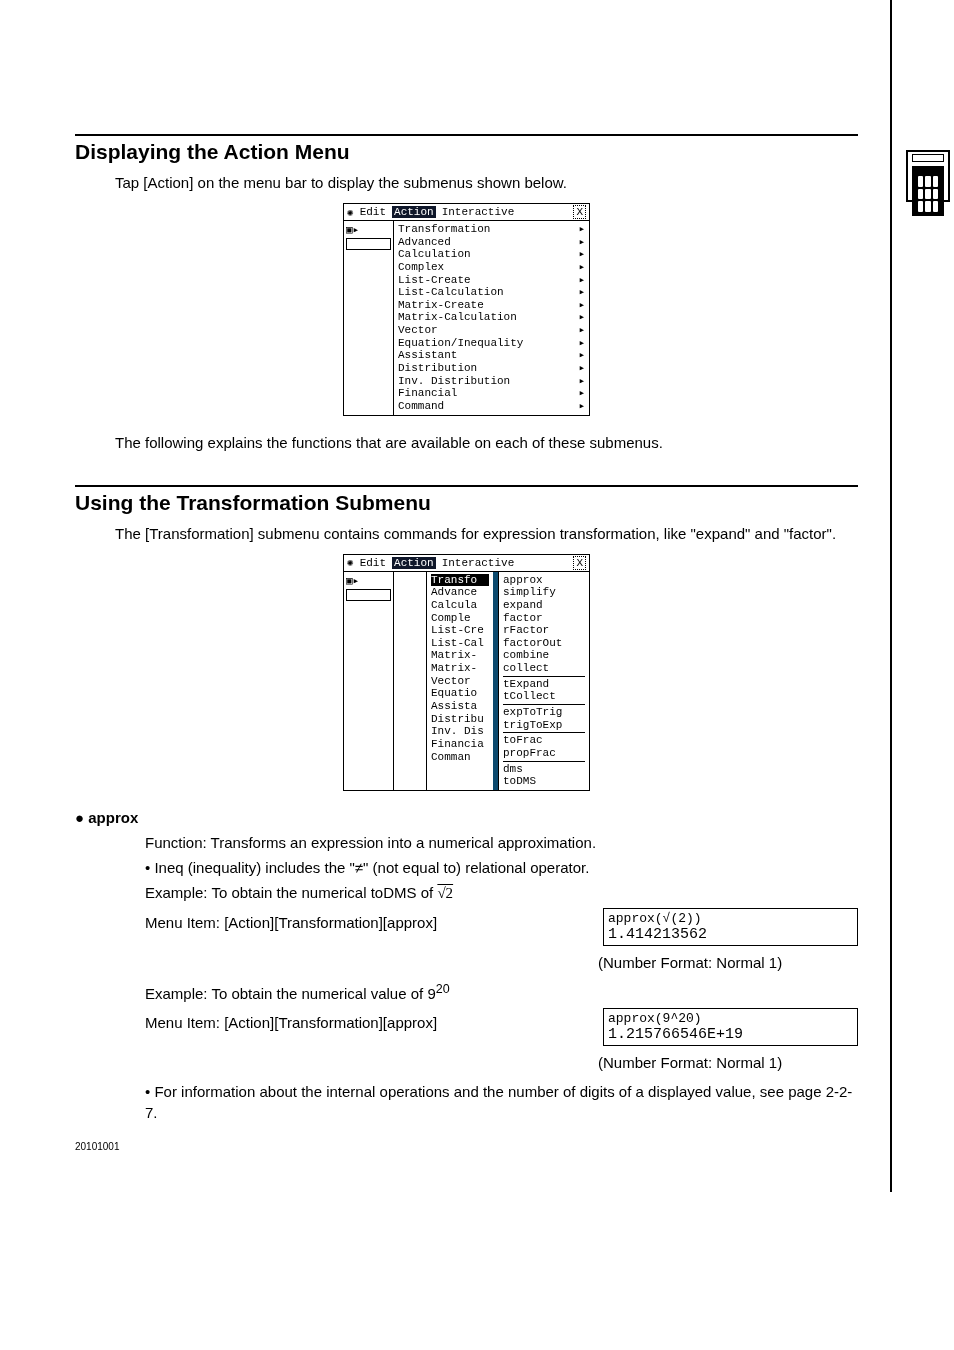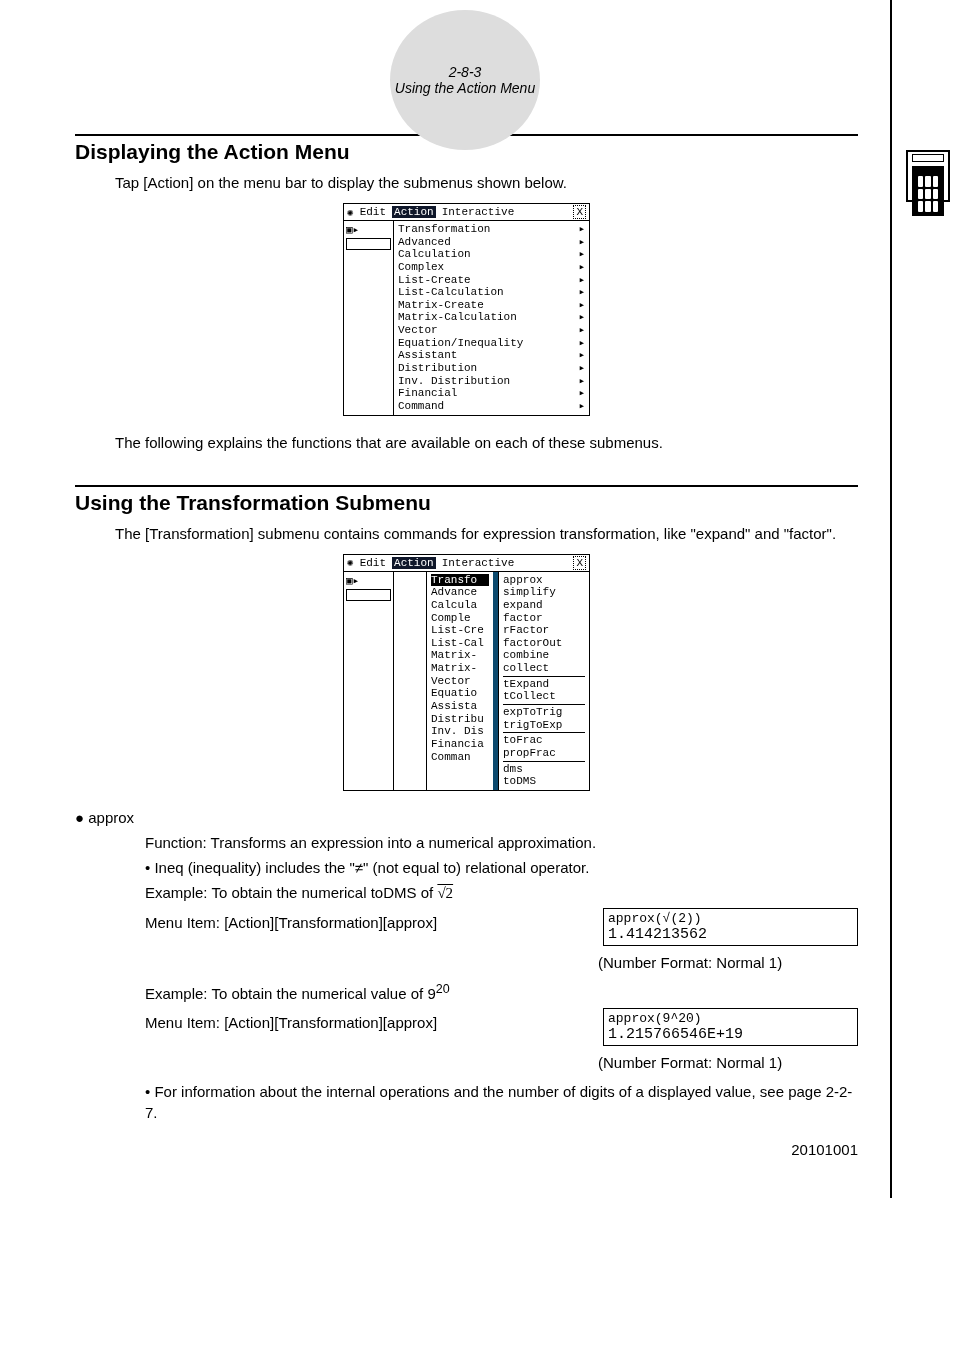--- a/index.html
+++ b/index.html
@@ -76,21 +76,21 @@
   }
   .menubar .sel { background: #0f172a; color: #fff; padding: 0 2px;}
   .menubar .x { margin-left: auto; border: 1px dotted #000; padding: 0 2px;}
   .menu-body { display:flex; }
   .menu-left { width:45px; border-right:1px solid #000; padding:2px;}
   .menu-col { flex:1; padding:2px 4px; }
   .menu-col div { display:flex; justify-content:space-between; line-height:1.15;}
   .menu-col div span.arrow::after { content:"\25B8"; }
   .submenu2 .menu-col { border-left:1px solid #000;}
   .submenu2 .group-sep { border-top:1px solid #000; margin:1px 0;}
-  .bullet-head { font-weight:normal; margin-top:11px; }
+  .bullet-head { font-weight:bold; margin-top:11px; }
   .calc-output {
     border:1px solid #000;
     font-family:"Courier New", monospace;
     font-size:13px;
     width:245px;
     padding:2px 4px;
     margin-left:auto;
     margin-right:0;
   }
   .calc-output .result { font-size:15px;}
@@ -111,32 +111,28 @@
     height:36px;
     background:#000;
     display:grid;
     grid-template-columns:repeat(3,1fr);
     grid-template-rows:repeat(3,1fr);
     gap:2px;
     padding:10px 6px 4px 6px;
   }
   .side-icon .inner div { background:#fff; border-radius:1px;}
   .side-icon .top { height:6px; background:#fff; border:1px solid #000; margin:2px 4px 0 4px;}
-  .footer-num { text-align:right; font-size:15px; margin-top:18px;}
+  .footer-num { text-align:left; font-size:10px; margin-top:18px;}
   .sqrt { font-family:serif;}
 </style>
 </head>
 <body>
 
 <div class="page">
 
-  <div class="header-badge">
-    <div class="line1">2-8-3</div>
-    <div class="line2">Using the Action Menu</div>
-  </div>
 
   <div class="side-icon">
     <div class="top"></div>
     <div class="inner">
         <div></div>
         <div></div>
         <div></div>
         <div></div>
         <div></div>
         <div></div>

